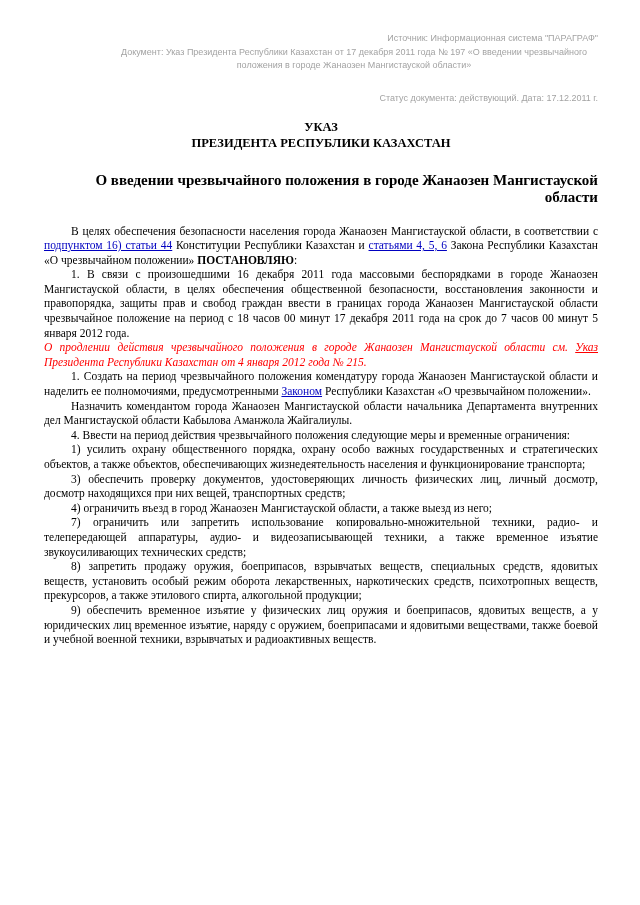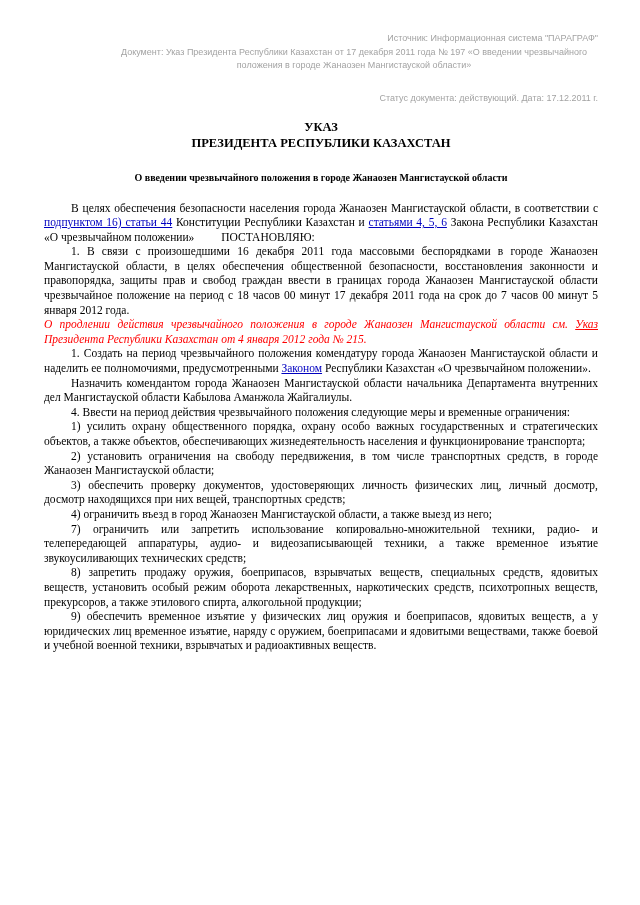--- a/index.html
+++ b/index.html
@@ -5,26 +5,26 @@
   html, body { margin: 0; padding: 0; background: #ffffff; }
   body { width: 640px; font-family: "Liberation Serif", "DejaVu Serif", serif; color: #000; }
   .page { width: 640px; min-height: 905px; box-sizing: border-box; padding: 32px 42px 24px 44px; background: #fff; }
 
   .meta { font-family: "Liberation Sans", "DejaVu Sans", sans-serif; font-size: 9px; color: #a3a3a3; line-height: 1.5; }
   .meta-source { text-align: right; }
   .meta-document { text-align: center; max-width: 488px; margin-left: auto; }
   .meta-status { text-align: right; margin-top: 19px; }
 
   .title { margin-top: 14px; text-align: center; font-weight: bold; font-size: 12.5px; line-height: 1.3; }
-  .subject { margin-top: 20px; text-align: center; font-weight: bold; font-size: 10px; }
+  .subject { margin-top: 20px; text-align: right; font-weight: bold; font-size: 15px; }
 
   .body-text { margin-top: 18px; font-size: 11.5px; line-height: 14.6px; text-align: justify; }
   .para { margin: 0; text-indent: 27px; }
   .para a { color: #0000c0; text-decoration: underline; cursor: pointer; }
-  .para .b { font-weight: normal; margin-left: 24px; }
+  .para .b { font-weight: bold; }
   .para.note { color: #ff0000; font-style: italic; text-indent: 0; }
   .para.note a { color: inherit; }
 </style>
 </head>
 <body>
 
 <div class="page">
 
   <div class="meta">
     <div class="meta-source">Источник: Информационная система "ПАРАГРАФ"</div>
@@ -40,21 +40,20 @@
   <div class="subject">О введении чрезвычайного положения в городе Жанаозен Мангистауской области</div>
 
   <div class="body-text">
       <p class="para"><span>В целях обеспечения безопасности населения города Жанаозен Мангистауской области, в соответствии с </span><a href="#">подпунктом 16) статьи 44</a><span> Конституции Республики Казахстан и </span><a href="#">статьями 4, 5, 6</a><span> Закона Республики Казахстан «О чрезвычайном положении» </span><span class="b">ПОСТАНОВЛЯЮ</span><span>:</span></p>
       <p class="para"><span>1. В связи с произошедшими 16 декабря 2011 года массовыми беспорядками в городе Жанаозен Мангистауской области, в целях обеспечения общественной безопасности, восстановления законности и правопорядка, защиты прав и свобод граждан ввести в границах города Жанаозен Мангистауской области чрезвычайное положение на период с 18 часов 00 минут 17 декабря 2011 года на срок до 7 часов 00 минут 5 января 2012 года.</span></p>
       <p class="para note"><span>О продлении действия чрезвычайного положения в городе Жанаозен Мангистауской области см. </span><a href="#">Указ</a><span> Президента Республики Казахстан от 4 января 2012 года № 215.</span></p>
       <p class="para"><span>1. Создать на период чрезвычайного положения комендатуру города Жанаозен Мангистауской области и наделить ее полномочиями, предусмотренными </span><a href="#">Законом</a><span> Республики Казахстан «О чрезвычайном положении».</span></p>
       <p class="para"><span>Назначить комендантом города Жанаозен Мангистауской области начальника Департамента внутренних дел Мангистауской области Кабылова Аманжола Жайгалиулы.</span></p>
       <p class="para"><span>4. Ввести на период действия чрезвычайного положения следующие меры и временные ограничения:</span></p>
       <p class="para"><span>1) усилить охрану общественного порядка, охрану особо важных государственных и стратегических объектов, а также объектов, обеспечивающих жизнедеятельность населения и функционирование транспорта;</span></p>
-      <p class="para"><span>2) установить ограничения на свободу передвижения, в том числе транспортных средств, в городе Жанаозен Мангистауской области;</span></p>
       <p class="para"><span>3) обеспечить проверку документов, удостоверяющих личность физических лиц, личный досмотр, досмотр находящихся при них вещей, транспортных средств;</span></p>
       <p class="para"><span>4) ограничить въезд в город Жанаозен Мангистауской области, а также выезд из него;</span></p>
       <p class="para"><span>7) ограничить или запретить использование копировально-множительной техники, радио- и телепередающей аппаратуры, аудио- и видеозаписывающей техники, а также временное изъятие звукоусиливающих технических средств;</span></p>
       <p class="para"><span>8) запретить продажу оружия, боеприпасов, взрывчатых веществ, специальных средств, ядовитых веществ, установить особый режим оборота лекарственных, наркотических средств, психотропных веществ, прекурсоров, а также этилового спирта, алкогольной продукции;</span></p>
       <p class="para"><span>9) обеспечить временное изъятие у физических лиц оружия и боеприпасов, ядовитых веществ, а у юридических лиц временное изъятие, наряду с оружием, боеприпасами и ядовитыми веществами, также боевой и учебной военной техники, взрывчатых и радиоактивных веществ.</span></p>
     </div>
 
 </div>
 
 </body></html>

